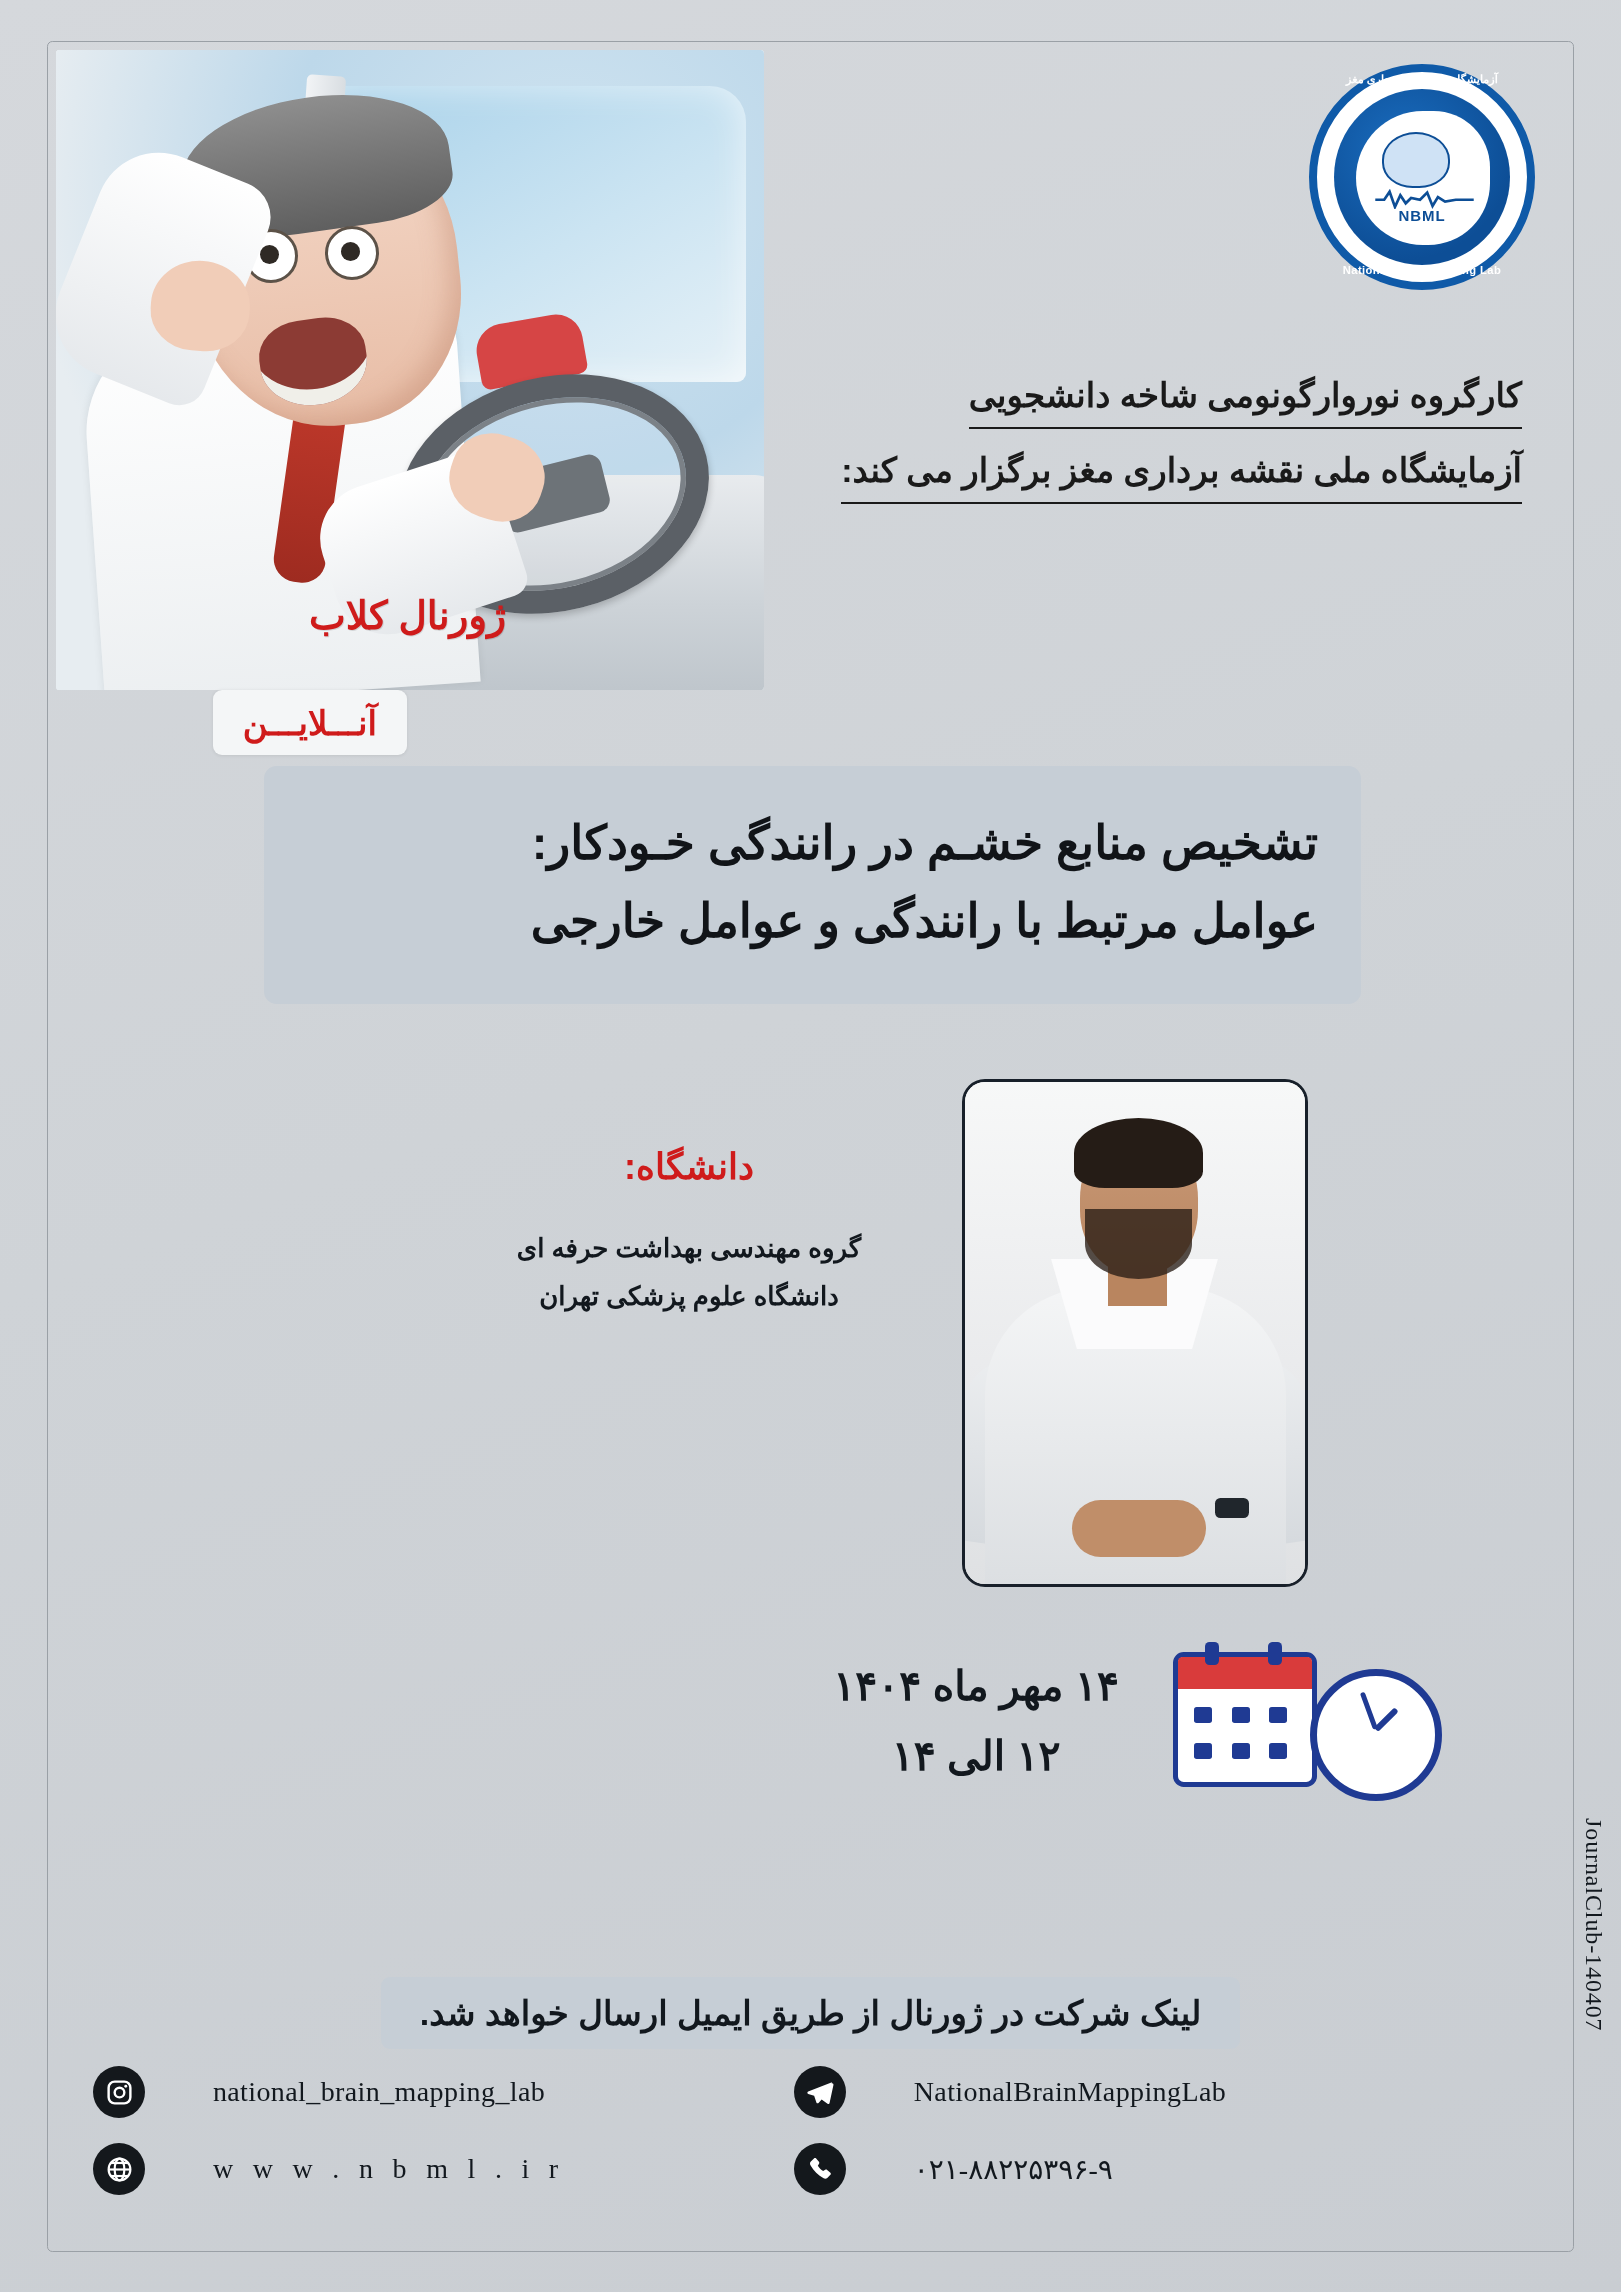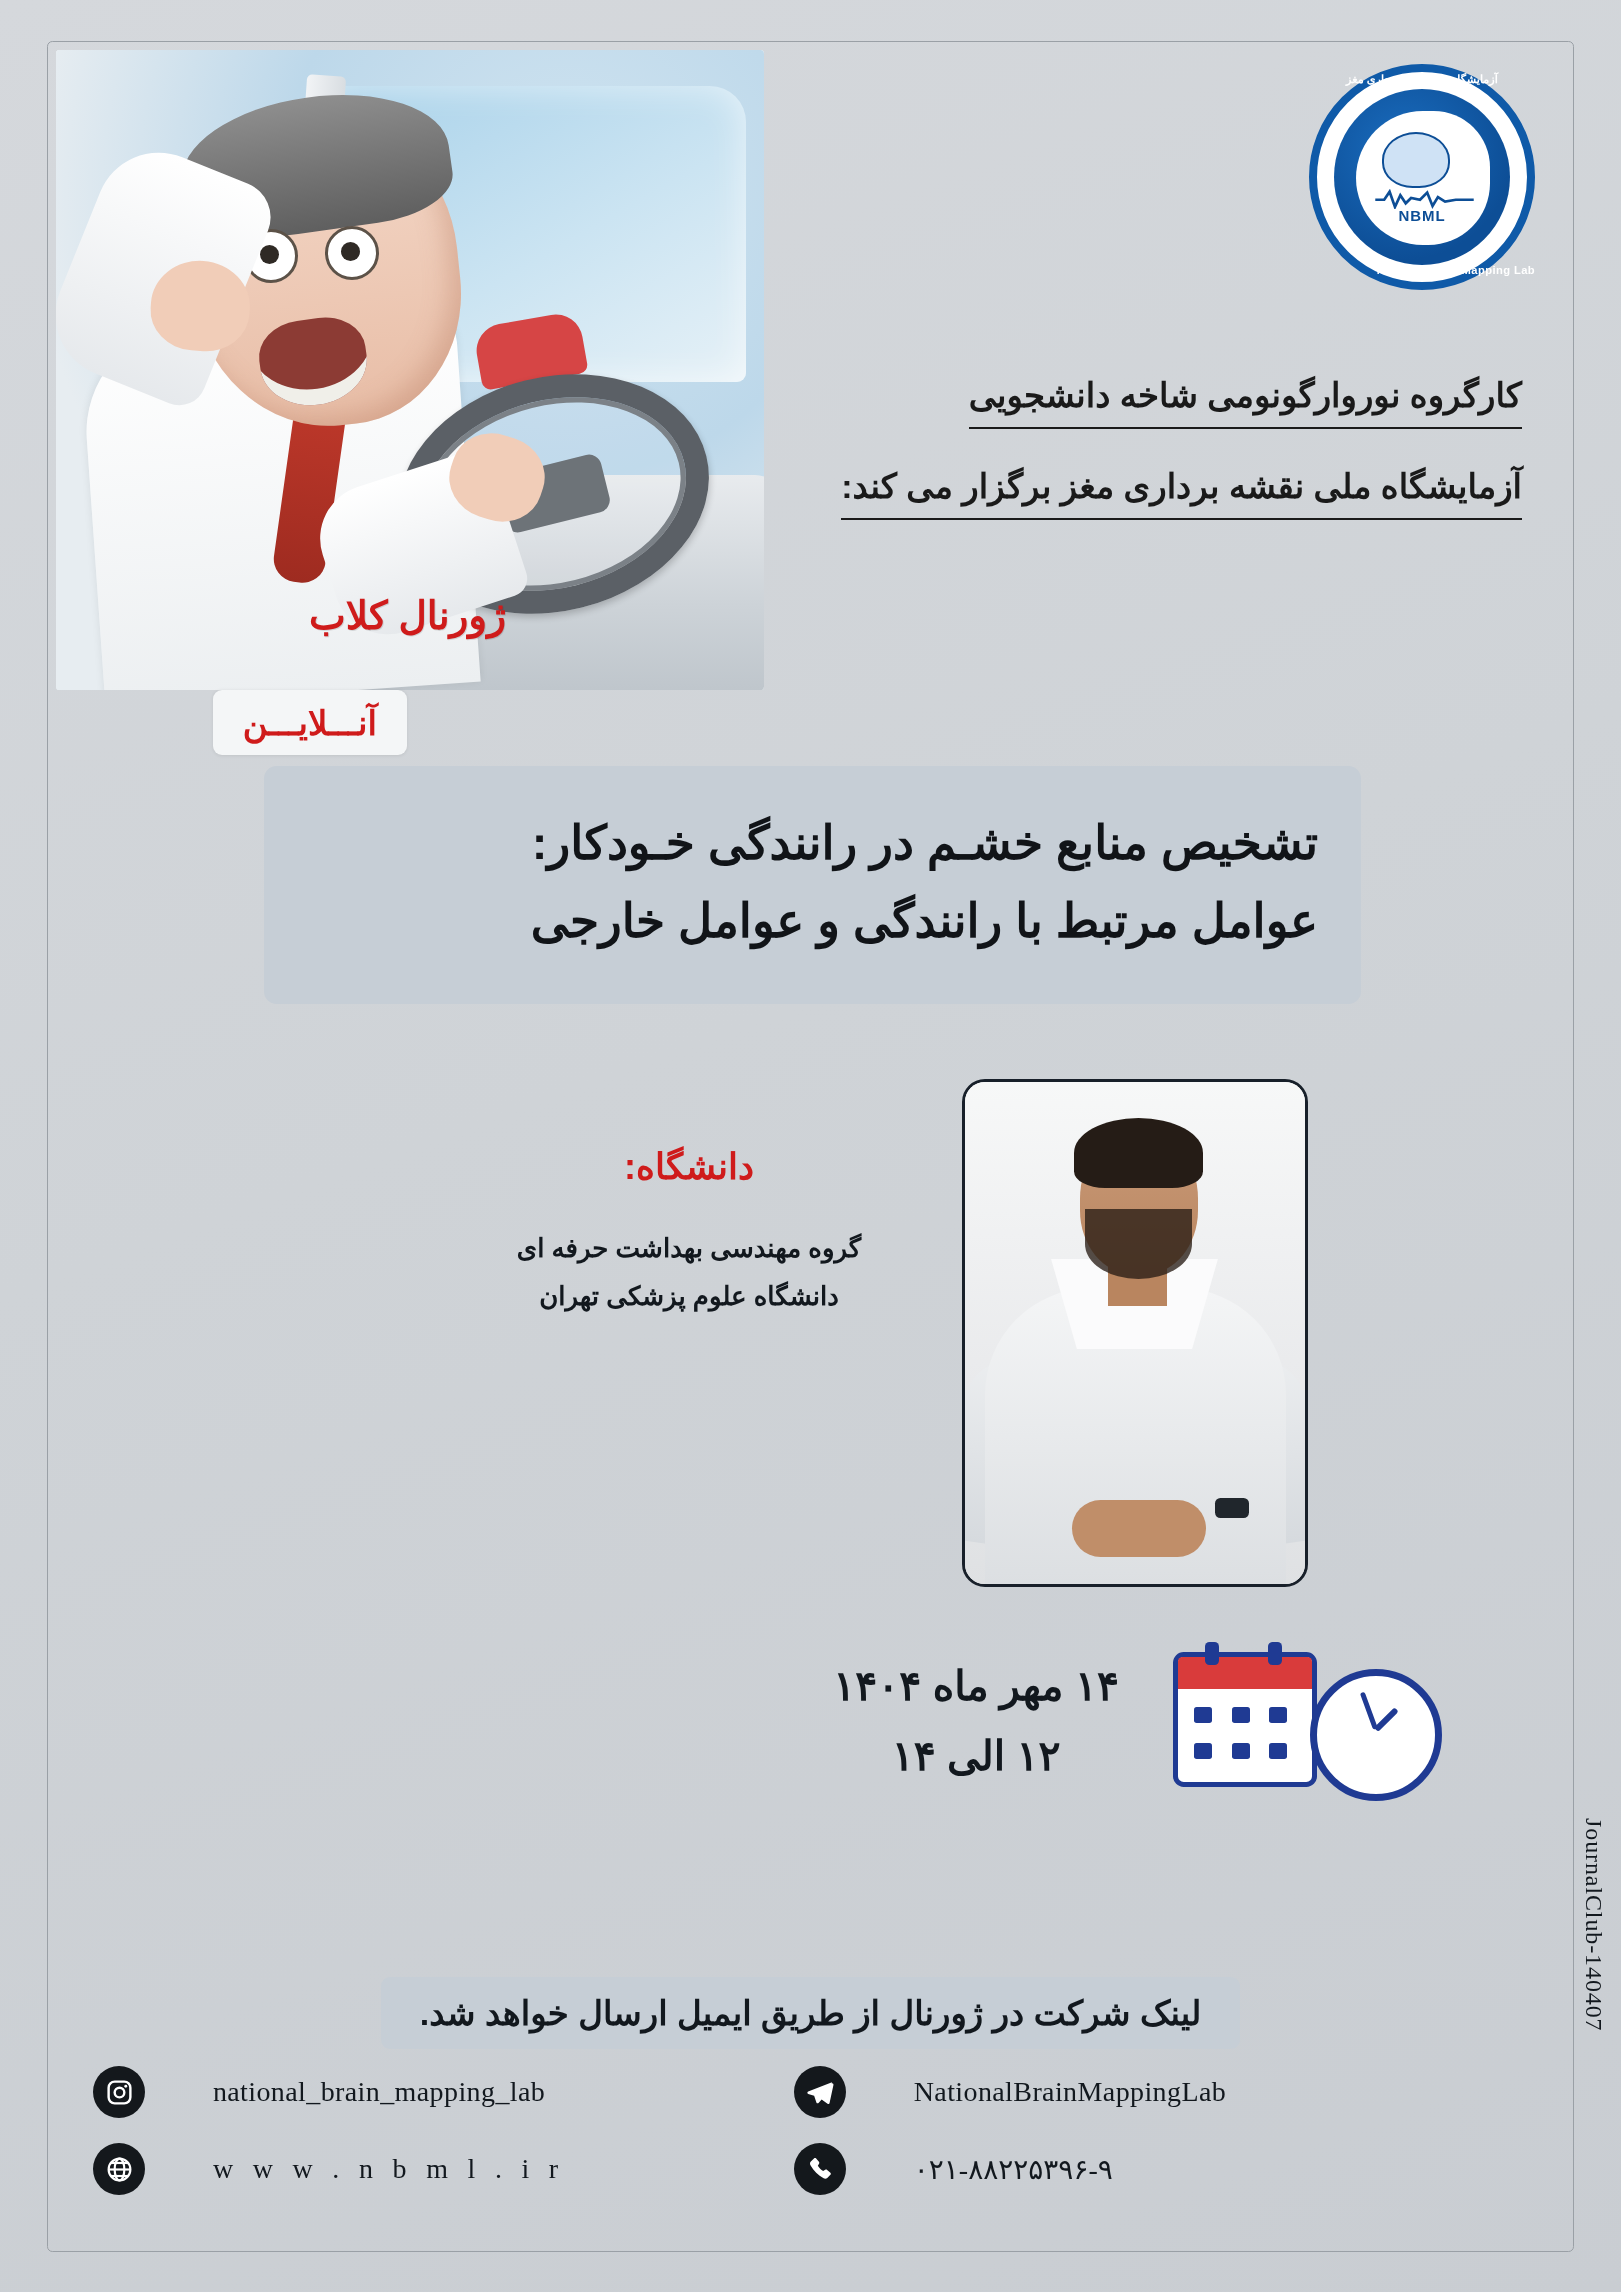--- a/index.html
+++ b/index.html
@@ -244,20 +244,21 @@
     font-family: Liberation Sans, sans-serif;
     font-size: 15px;
     font-weight: bold;
     color: #0d4e96;
     letter-spacing: 0.9px;
   }
   .logo .arc-text {
     position: absolute;
     left: 0; right: 0;
     bottom: 14.3px;
+    text-align: center;
     font-size: 11.2px;
     font-weight: bold;
     color: #ffffff;
     letter-spacing: 0.4px;
   }
   .logo .arc-text-top {
     position: absolute;
     left: 0; right: 0;
     top: 9px;
     text-align: center;
@@ -277,21 +278,21 @@
     direction: rtl;
   }
   .header-lines .hline {
     font-size: 34px;
     font-weight: bold;
     color: #1a1a1a;
     line-height: 1.55;
     border-bottom: 2.7px solid #1a1a1a;
     display: inline-block;
     padding-bottom: 5.4px;
-    margin-bottom: 31px;
+    margin-bottom: 15px;
   }
 
   .journal-club {
     position: absolute;
     right: 1115px;
     top: 593px;
     font-size: 39px;
     font-weight: bold;
     color: #cf1b1b;
     letter-spacing: 1.8px;

